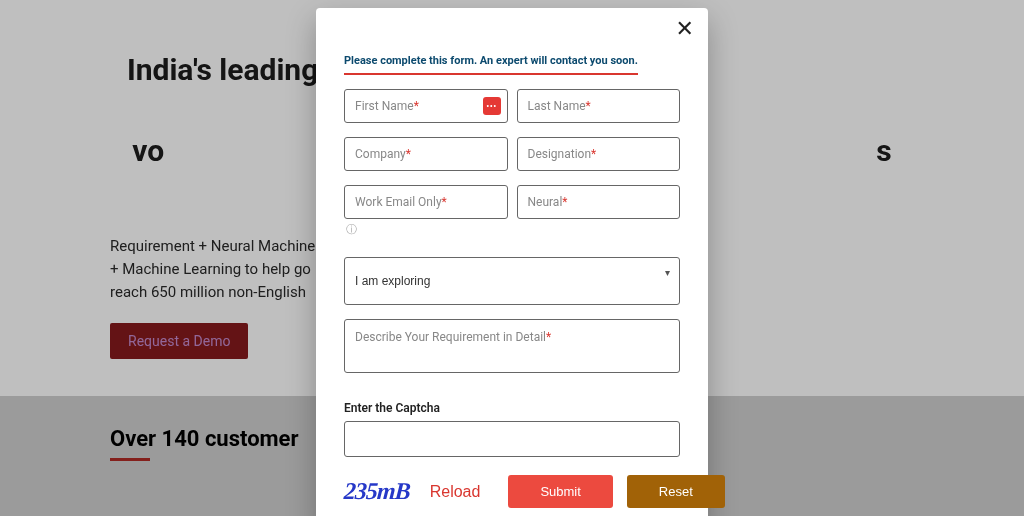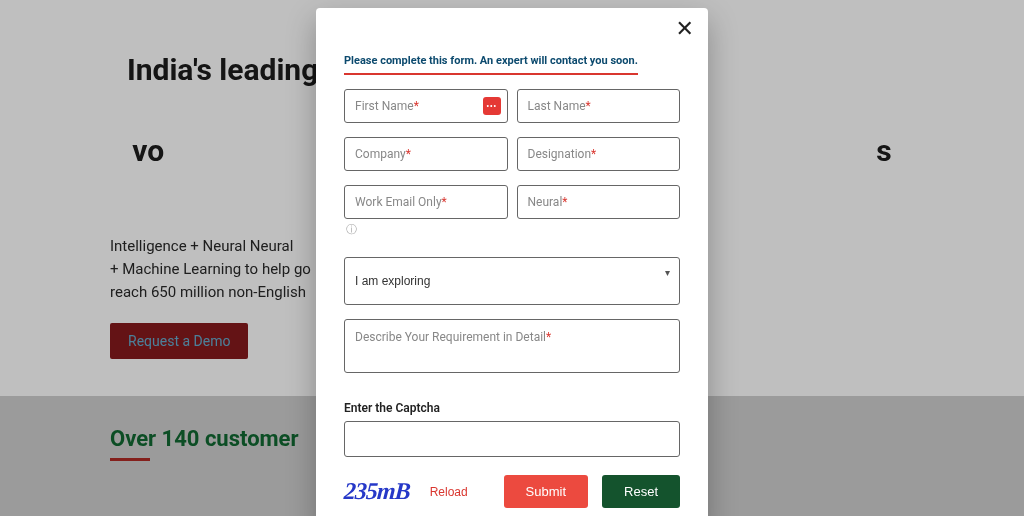--- a/index.html
+++ b/index.html
@@ -30,36 +30,36 @@
     margin-top: 40px;
     font-size: 15px;
     color: #333;
     line-height: 1.55;
     max-width: 520px;
   }
   .bg-cta {
     margin-top: 18px;
     display: inline-block;
     background: #a52024;
-    color: #7dd3fc;
+    color: #f0abfc;
     font-size: 14px;
     padding: 10px 18px;
     border-radius: 2px;
   }
   .bg-lower {
     position: absolute;
     left: 0; right: 0; bottom: 0;
     height: 120px;
     background: #fff;
     padding: 30px 110px 0 110px;
   }
   .bg-customers {
     font-size: 22px;
     font-weight: 700;
-    color: #15803d;
+    color: #000000;
     position: relative;
     display: inline-block;
     padding-bottom: 6px;
   }
   .bg-customers::after {
     content: "";
     position: absolute;
     left: 0; bottom: -4px;
     width: 40px; height: 3px;
     background: #d9362f;
@@ -217,51 +217,51 @@
     font-family: "Comic Sans MS", cursive;
     font-style: italic;
     font-weight: 700;
     font-size: 24px;
     color: #2638c8;
     letter-spacing: -1px;
     transform: skewX(-4deg);
   }
   .reload {
     color: #d9362f;
-    font-size: 12px;
+    font-size: 16px;
     cursor: pointer;
     background: none;
     border: none;
     margin-left: 6px;
   }
   .btn {
     border: none;
     border-radius: 3px;
-    padding: 9px 22px;
+    padding: 9px 32px;
     font-size: 13px;
     color: #fff;
     cursor: pointer;
   }
   .actions .spacer { flex: 1; }
   .btn-submit2 { background: #ec4a3f; }
-  .btn-reset { background: #14532d; }
+  .btn-reset { background: #a16207; }
 </style>
 </head>
 <body>
 
 <div class="bg">
   <h1 class="bg-heading">
     <span>India's leading</span>
     <span style="visibility:hidden">XXXXXXXXXXXXXXXXXXXXXXXXXXXXXX p</span><span>roviding text,</span><br>
     <span>vo</span>
     <span style="visibility:hidden">XXXXXXXXXXXXXXXXXXXXXXXXXXXXXXXXXXXXX</span><span>s</span>
   </h1>
   <p class="bg-para">
     <br>
-    <span>Intelligence + Neural Neural</span><br>
+    <span>Requirement + Neural Machine</span><br>
     <span>+ Machine Learning to help go</span><br>
     <span>reach 650 million non-English</span>
   </p>
   <div class="bg-cta">Request a Demo</div>
   <div class="bg-lower">
     <div class="bg-customers">Over 140 customer</div>
   </div>
 </div>
 
 <div class="overlay"></div>

